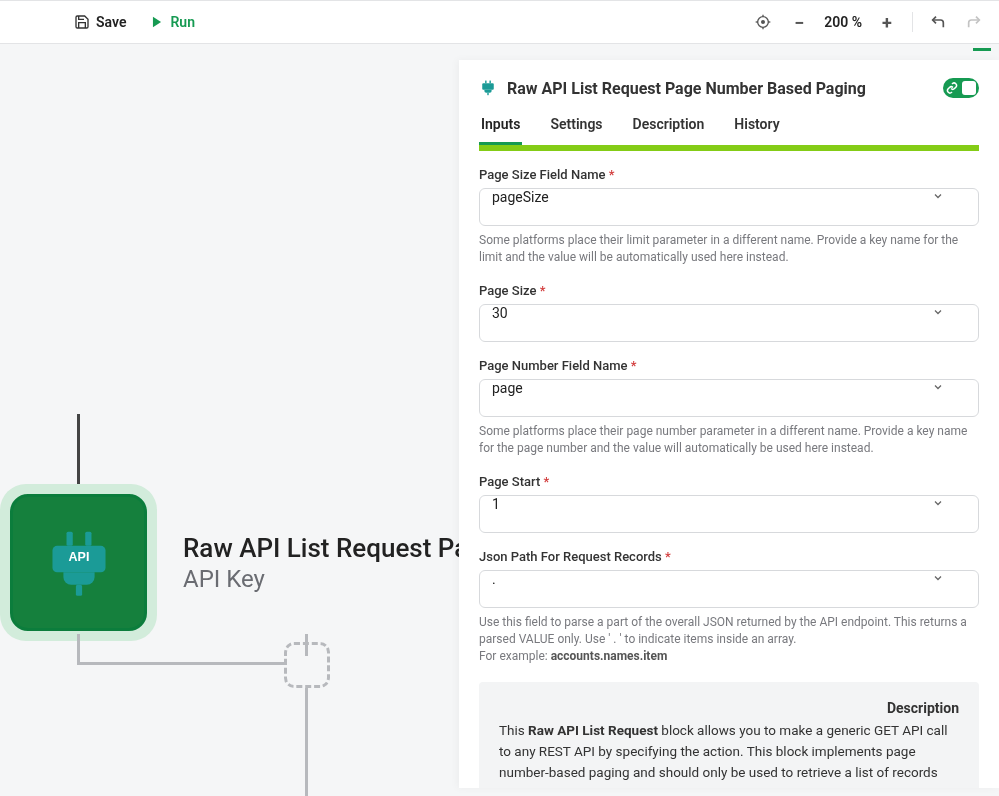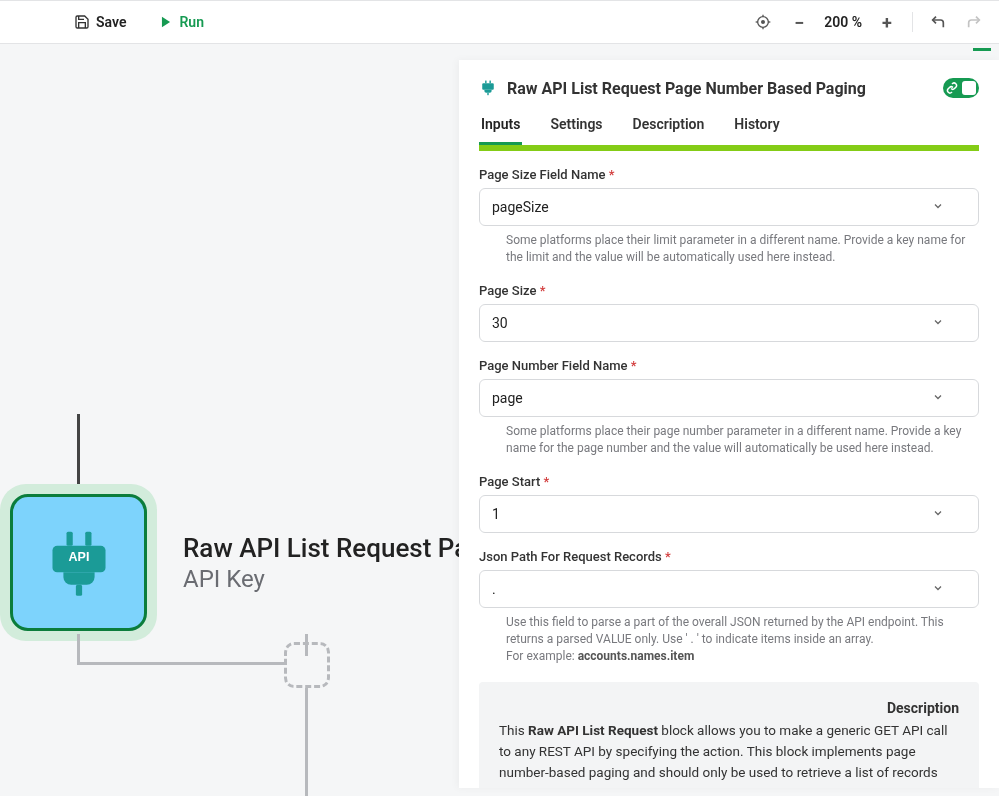--- a/index.html
+++ b/index.html
@@ -3,31 +3,31 @@
 <meta charset="utf-8">
 <style>
   * { box-sizing: border-box; margin: 0; padding: 0; }
   html, body { width: 999px; height: 796px; overflow: hidden; font-family: -apple-system, BlinkMacSystemFont, "Segoe UI", Roboto, Arial, sans-serif; background: #f5f6f7; }
   
   .toolbar {
     position: absolute; top: 0; left: 0; right: 0; height: 44px;
     background: #fff; border-top: 1px solid #e3e4e6; border-bottom: 1px solid #e3e4e6;
     display: flex; align-items: center; padding: 0 14px;
   }
-  .toolbar-left { display: flex; align-items: center; gap: 21px; padding-left: 54px; }
+  .toolbar-left { display: flex; align-items: center; gap: 12px; padding-left: 54px; }
   .toolbar-right { margin-left: auto; display: flex; align-items: center; gap: 14px; }
   .tb-btn { display: flex; align-items: center; gap: 6px; font-size: 14px; font-weight: 600; color: #222; cursor: pointer; padding: 4px 6px; }
   .tb-run { color: #169a52; }
   .tb-icon-btn { width: 22px; height: 22px; display:flex; align-items:center; justify-content:center; color:#555; cursor:pointer; font-size:18px; }
   .zoom-text { font-size: 14px; font-weight:600; color:#222; }
   
   .canvas { position:absolute; top:44px; left:0; right:0; bottom:0; background:#f5f6f7; }
   
   .node { position:absolute; display:flex; align-items:center; }
-  .node-box { width:137px; height:137px; border:2px solid #444; border-radius:18px; background:#7dd3fc; display:flex; align-items:center; justify-content:center; }
+  .node-box { width:137px; height:137px; border:2px solid #444; border-radius:18px; background:#15803d; display:flex; align-items:center; justify-content:center; }
   .node-labels { margin-left: 36px; }
   .node-title { font-size: 26px; font-weight:500; color:#222; }
   .node-sub { font-size: 24px; color:#6a6c72; margin-top:2px; font-weight:400; }
   
   .node-selected-glow { position:absolute; left:-10px; top:-10px; width:157px; height:157px; border-radius:26px; background:#d2ecdb; z-index:0; }
   .node-selected .node-box { border: 3px solid #0b7d3c; position:relative; z-index:1; }
   
   .connector { position:absolute; left:77px; top:420px; width:3px; height:70px; background:#444; }
   
   .placeholder-node {
@@ -53,24 +53,24 @@
   .tabs { display:flex; gap:26px; margin-top:18px; border-bottom:6px solid #84cc16; }
   .tab { font-size:14px; font-weight:600; color:#333; padding:0 2px 10px 2px; cursor:pointer; }
   .tab.active { color:#222; border-bottom:3px solid #169a52; }
   
   .panel-body { padding: 16px 20px 20px 20px; overflow:auto; flex:1; }
   .field { margin-bottom: 16px; }
   .field-label { font-size:13px; color:#333; font-weight:500; margin-bottom:6px; display:block; }
   .req { color:#d23c3c; }
   .select {
     width:100%; height:38px; border:1px solid #d7d9dc; border-radius:6px; background:#fff;
-    padding:0 34px 0 12px; font-size:14px; color:#222; position:relative; display:flex; align-items:center;
+    padding:0 34px 0 12px; font-size:14px; color:#222; position:relative; display:flex; 
   }
   .select-caret { margin-left:auto; color:#666; }
-  .help { font-size:12px; color:#78797e; line-height:1.45; margin-top:6px;margin-left:27px; }
+  .help { font-size:12px; color:#78797e; line-height:1.45; margin-top:6px; }
   .help b { color:#555; font-weight:700; }
   
   .desc-box { background:#f3f4f5; border-radius:4px; padding:18px 20px; margin-top:10px; }
   .desc-title { font-size:14px; font-weight:700; color:#333; margin-bottom:4px;text-align:right; }
   .desc-text { font-size:13.5px; color:#333; line-height:1.55; }
   .desc-text b { font-weight:700; }
   
   .api-plug { }
   
   .minimize-dash { position:absolute; top:48px; right:8px; width:18px; height:3px; background:#169a52; cursor:pointer; z-index:5;}

